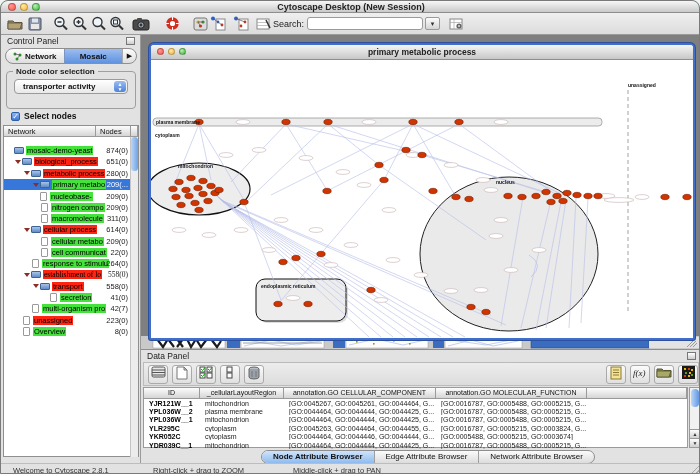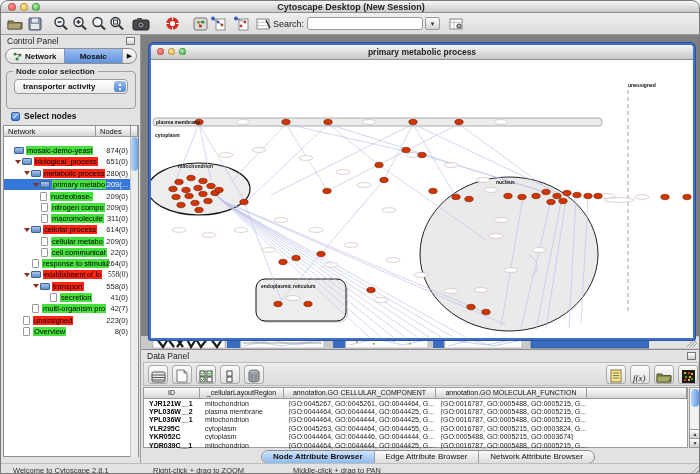--- a/index.html
+++ b/index.html
@@ -60,21 +60,21 @@
 #net-titlebar .t-red{left:6px;background:radial-gradient(circle at 35% 30%,#ff9a92,#f9544a)}
 #net-titlebar .t-yel{left:17px;background:radial-gradient(circle at 35% 30%,#ffe9a8,#f6b82e)}
 #net-titlebar .t-grn{left:28px;background:radial-gradient(circle at 35% 30%,#b9f3b0,#38b438)}
 #net-title{position:absolute;left:0;right:0;top:2px;text-align:center;font-size:8.5px;font-weight:bold;color:#222}
 #net-canvas{position:absolute;left:0;top:15px;width:542px;height:278px;background:#fff}
 
 #data-panel{position:absolute;left:140px;top:348px;width:560px;height:100px;background:#e2e2e2;border-top:1px solid #8e8e8e}
 #dp-title{position:absolute;left:6px;top:1px;font-size:8.5px;color:#222}
 #dp-float{position:absolute;right:5px;top:2px;width:9px;height:8px;border:1px solid #777;background:linear-gradient(#fff,#ccc)}
 #dp-toolbar{position:absolute;left:2px;top:12px;width:556px;height:24px;background:linear-gradient(#ededed,#dcdcdc);border:1px solid #bbb}
-.dp-btn{position:absolute;top:2px;width:20px;height:19px;border:1px solid #aaa;border-radius:3px;background:linear-gradient(#fbfbfb,#e0e0e0);display:flex;align-items:flex-end;justify-content:center}
+.dp-btn{position:absolute;top:2px;width:20px;height:19px;border:1px solid #aaa;border-radius:3px;background:linear-gradient(#fbfbfb,#e0e0e0);display:flex;align-items:flex-start;justify-content:center}
 #dp-table{position:absolute;left:2px;top:37px;width:545px;height:61px;background:#fff;border:1px solid #9a9a9a}
 #dp-head{display:flex;height:11px}
 .dp-th{background:linear-gradient(#fdfdfd,#d5d5d5);border-right:1px solid #9a9a9a;border-bottom:1px solid #9a9a9a;font-size:7px;color:#111;text-align:center;line-height:10px;overflow:hidden;white-space:nowrap}
 .dp-row{display:flex;height:8.4px;align-items:center}
 .dp-td{font-size:7px;color:#222;padding-left:5px;overflow:hidden;white-space:nowrap;flex:none}
 .dp-td.id{font-weight:bold;color:#000}
 .c0{width:56px}.c1{width:84px}.c2{width:152px}.c3{width:151px}.c4{flex:1}
 #dp-scroll{position:absolute;right:0px;top:37px;width:12px;height:61px;background:#f1f1f1;border:1px solid #9a9a9a}
 #dp-thumb{position:absolute;left:1px;top:1px;width:8px;height:18px;border-radius:4px;background:linear-gradient(90deg,#bcd6f5,#5f97e6)}
 .dp-sbtn{position:absolute;left:0;width:10px;height:9px;background:linear-gradient(#fdfdfd,#cfcfcf);border-top:1px solid #9a9a9a;font-size:5px;text-align:center;line-height:9px;color:#333}

